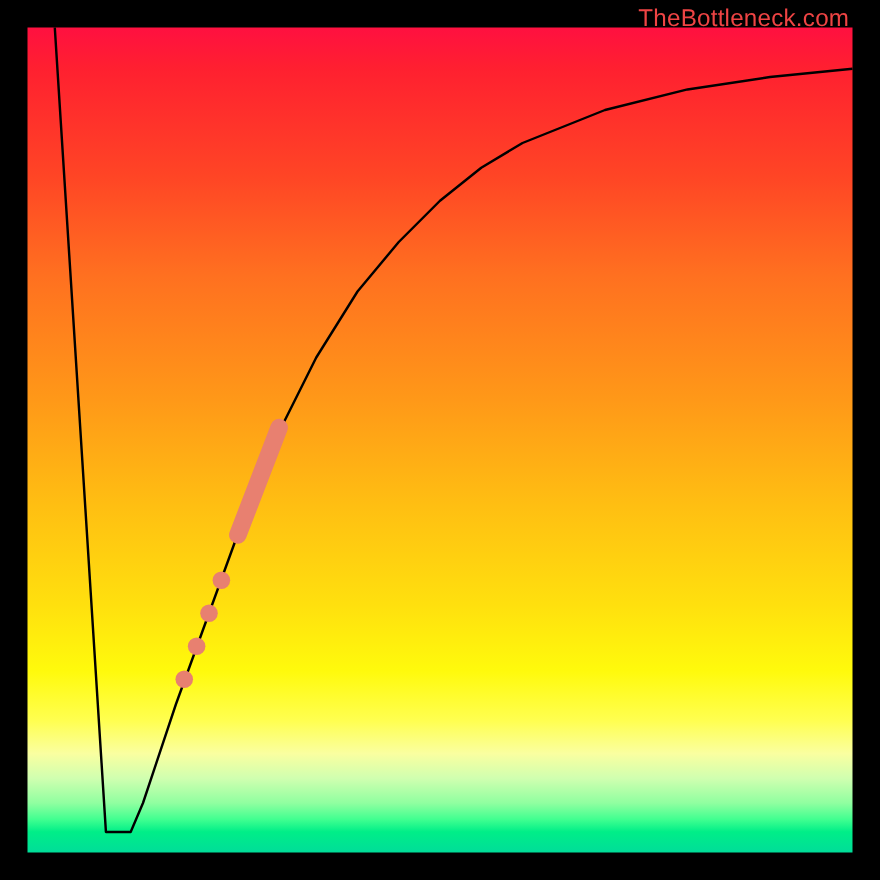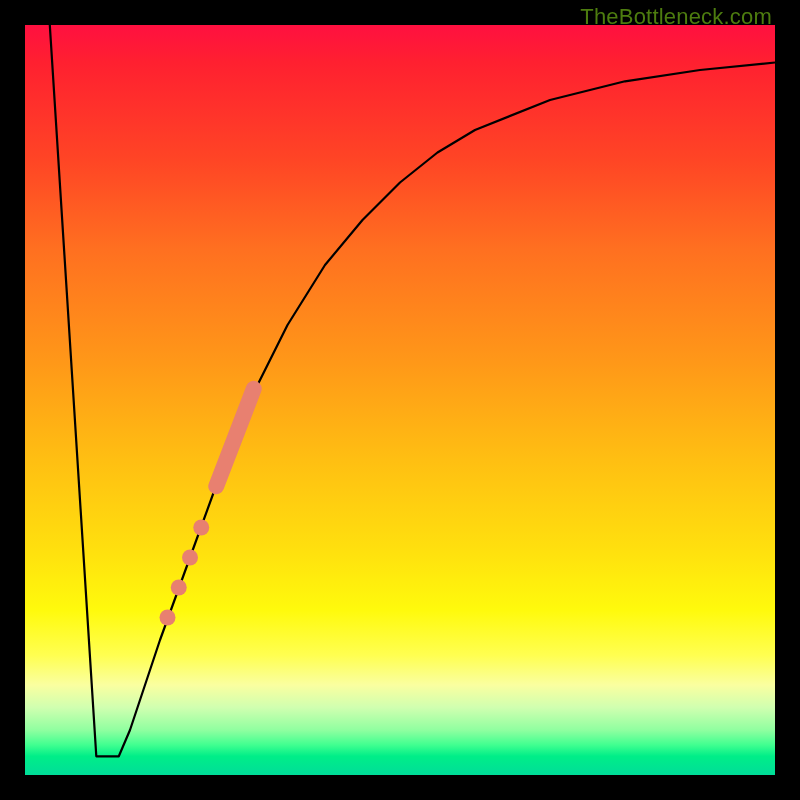--- a/index.html
+++ b/index.html
@@ -32,21 +32,21 @@
       #90ffa0 94%,
       #40ff90 96%,
       #00ee88 97.5%,
       #00dd99 100%
     );
   }
   .watermark {
     position: absolute;
     top: 4px;
     right: 28px;
-    color: #4d7c0f;
+    color: #ef4444;
     font-size: 22px;
     font-weight: 500;
     letter-spacing: 0.2px;
   }
   svg {
     position: absolute;
     left: 0;
     top: 0;
   }
 </style>

